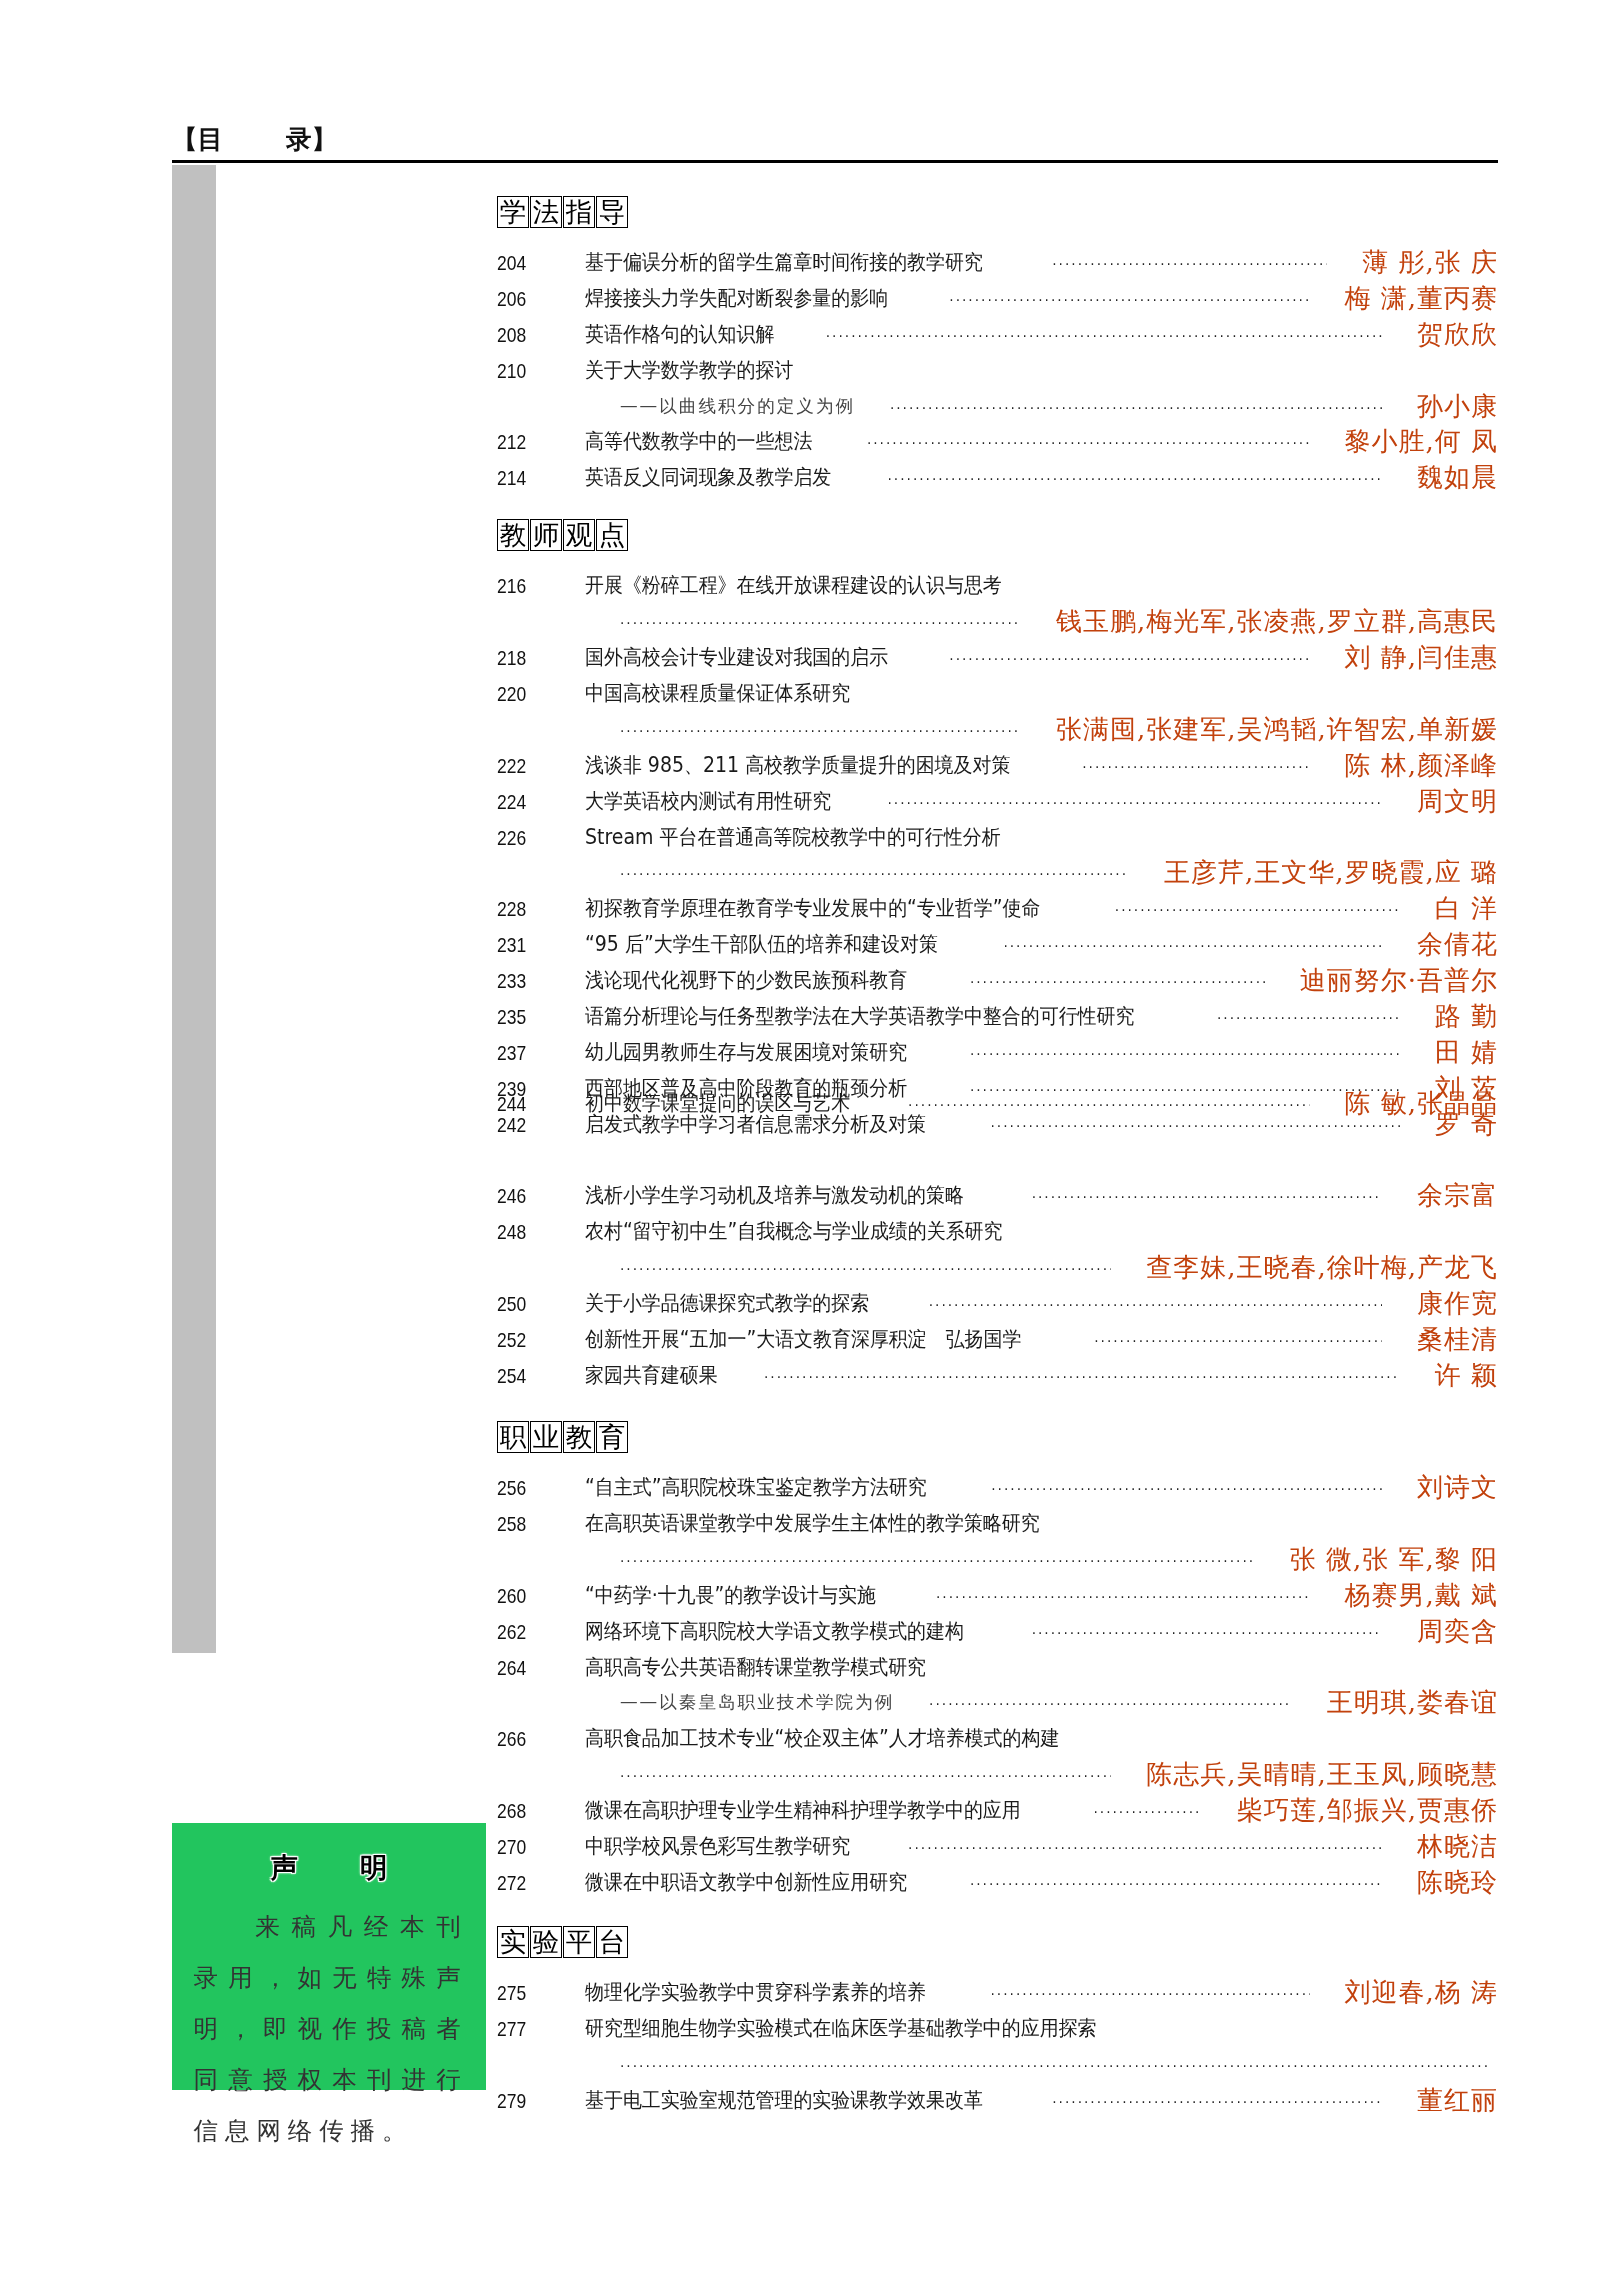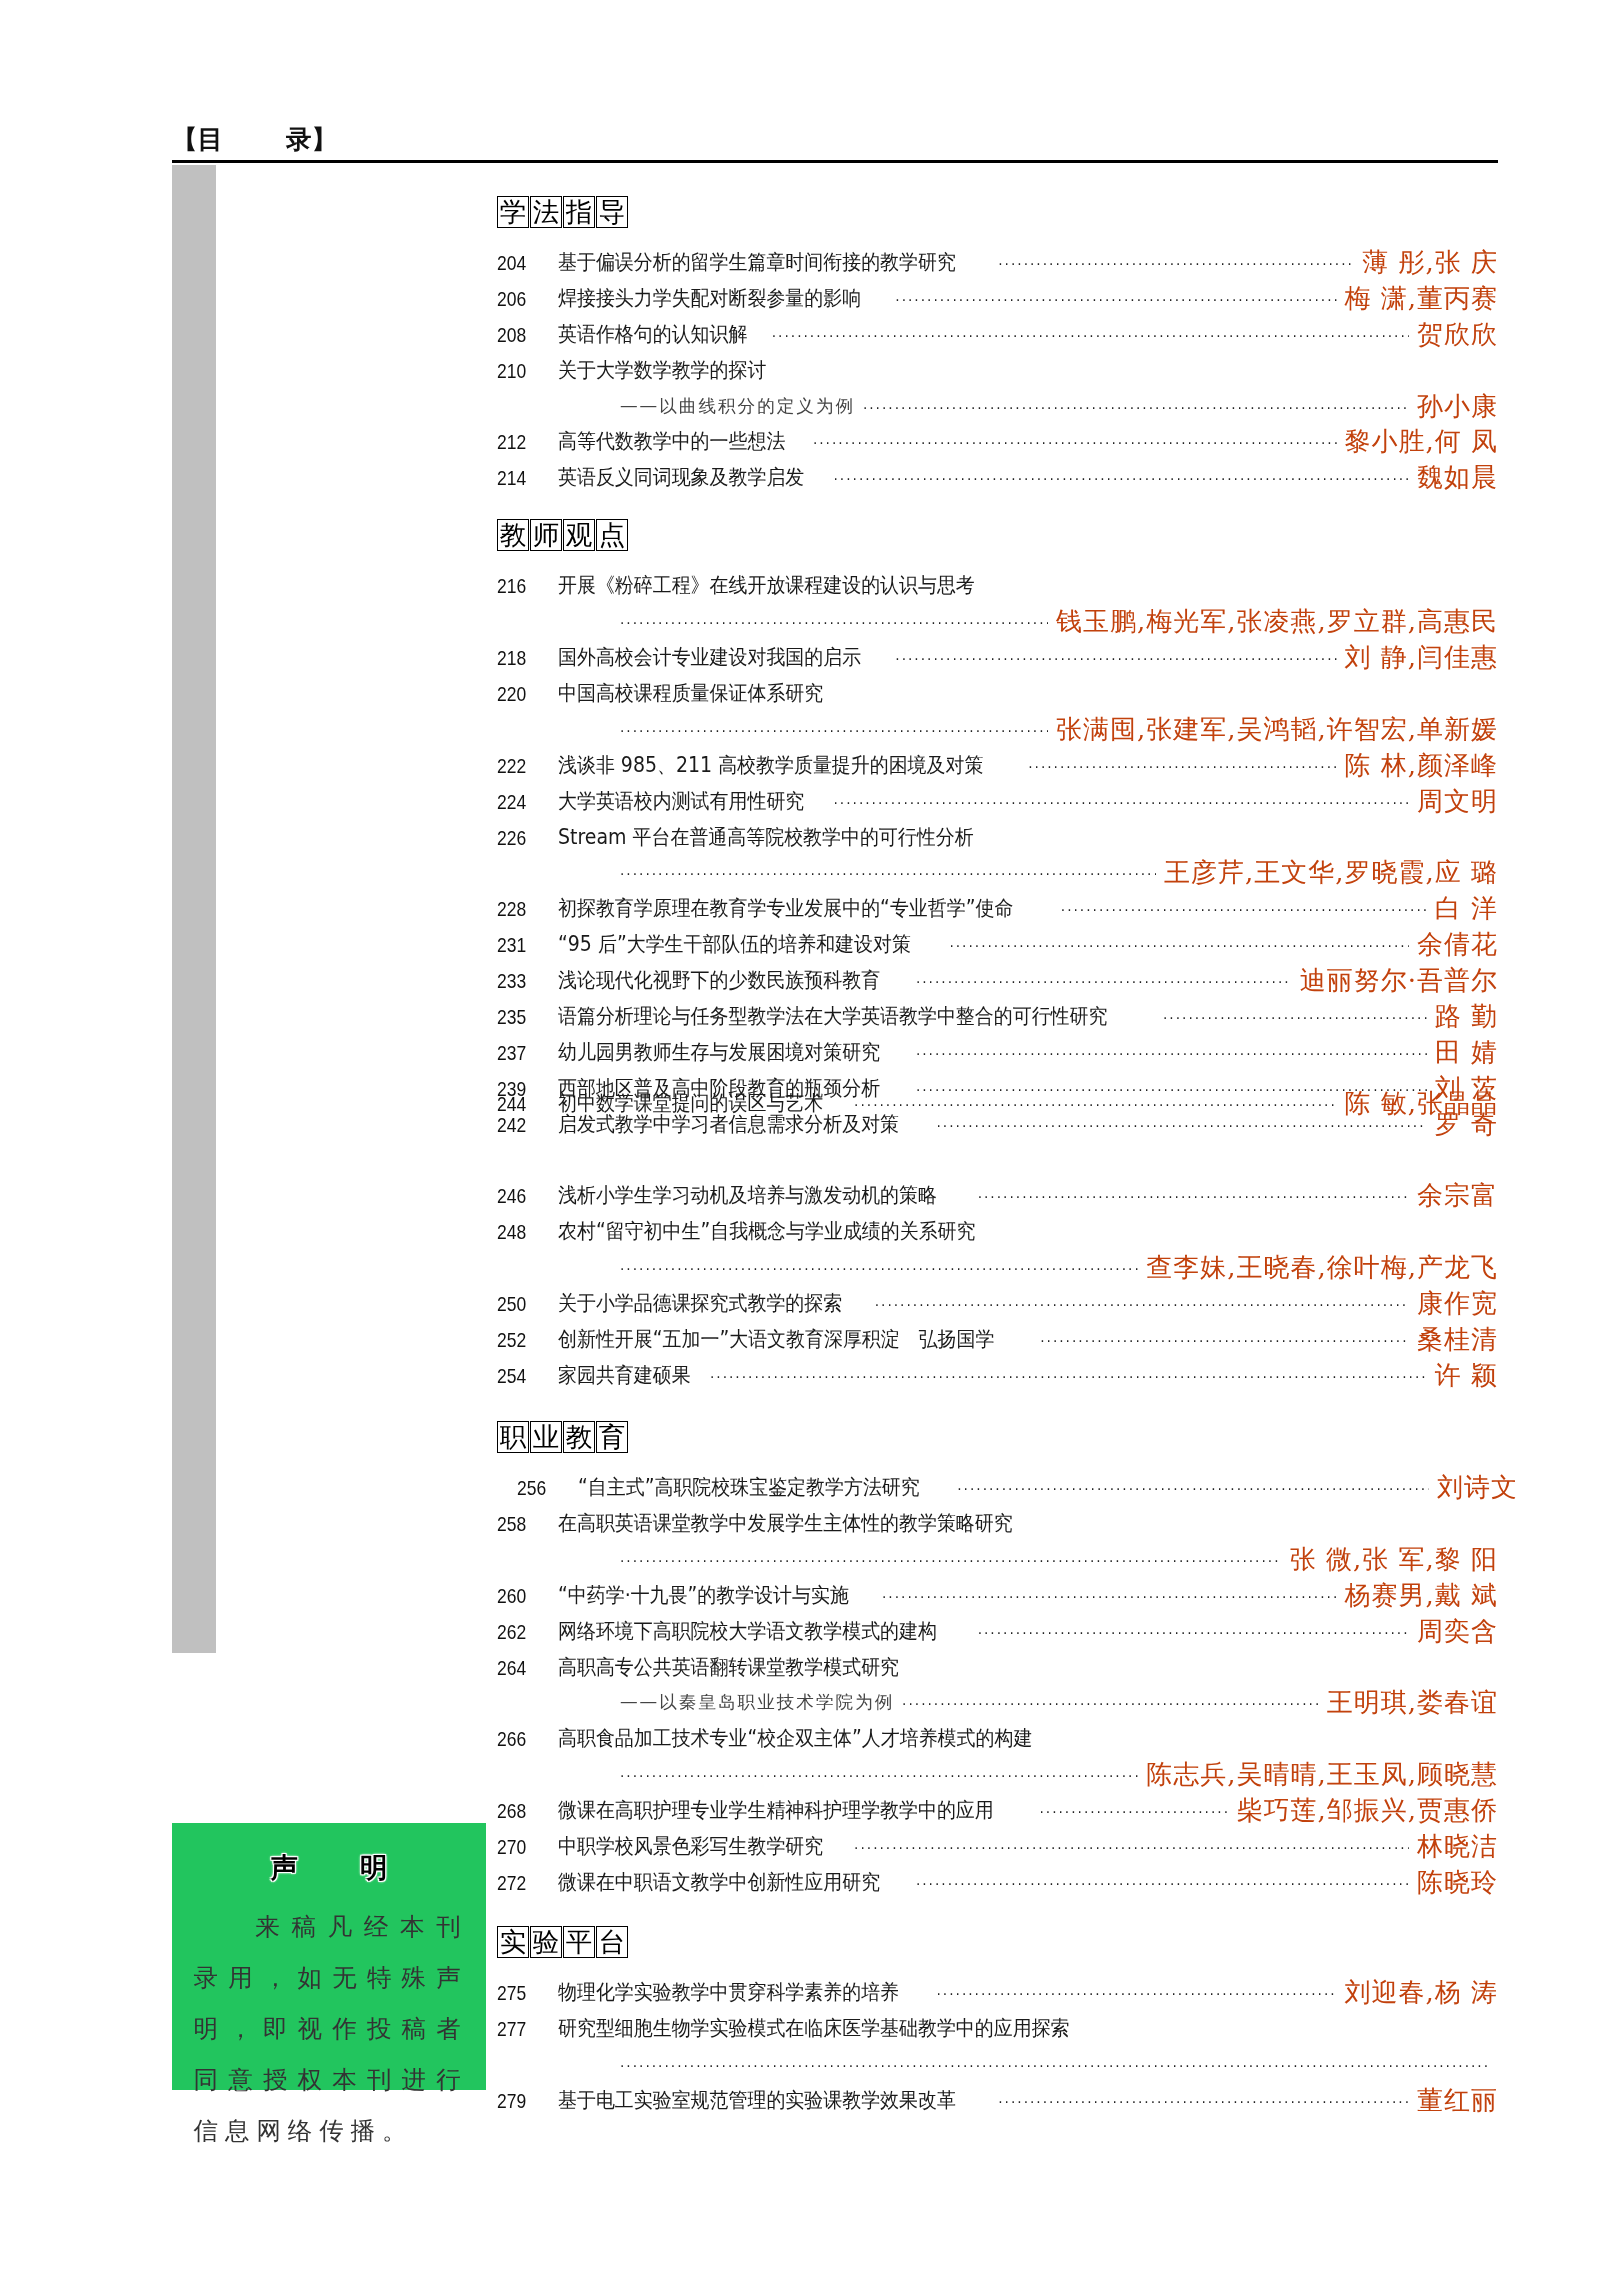--- a/index.html
+++ b/index.html
@@ -48,20 +48,21 @@
     .section-head .cell {
       width: 32px; height: 32px; border: 1.5px solid #000; box-sizing: border-box;
       margin-right: 1px; display: flex; align-items: center; justify-content: center;
       font-size: 26.5px; line-height: 32px; font-family: "DejaVu Sans", sans-serif;
       color: #000;
     }
     .row {
       position: absolute; left: 0; width: 1001px; height: 35px;
       display: flex; align-items: center; font-size: 20.6px; line-height: 35px;
       white-space: nowrap;
+      gap: 27px;
     }
     .row .num {
       width: 61px; flex: none; font-family: "Liberation Sans", sans-serif;
       font-size: 20.6px; transform: scaleX(0.85); transform-origin: left center;
     }
     .row .title {
       flex: none; font-family: "DejaVu Sans", sans-serif; font-size: 20.6px;
       color: #1a1a1a; transform: scaleX(0.92); transform-origin: left center;
     }
     .row .subtitle {
@@ -273,21 +274,21 @@
       <span class="title">家园共育建硕果</span>
       <span class="leader"></span>
       <span class="author">许  颖</span>
     </div>
     <div class="section-head" style="top: 1421px;">
       <span class="cell">职</span>
       <span class="cell">业</span>
       <span class="cell">教</span>
       <span class="cell">育</span>
     </div>
-    <div class="row" style="top: 1470px; margin-left: 20px;">
+    <div class="row" style="top: 1470px;">
       <span class="num">256</span>
       <span class="title">“自主式”高职院校珠宝鉴定教学方法研究</span>
       <span class="leader"></span>
       <span class="author">刘诗文</span>
     </div>
     <div class="row" style="top: 1506px;">
       <span class="num">258</span>
       <span class="title">在高职英语课堂教学中发展学生主体性的教学策略研究</span>
     </div>
     <div class="row cont" style="top: 1542px;">

